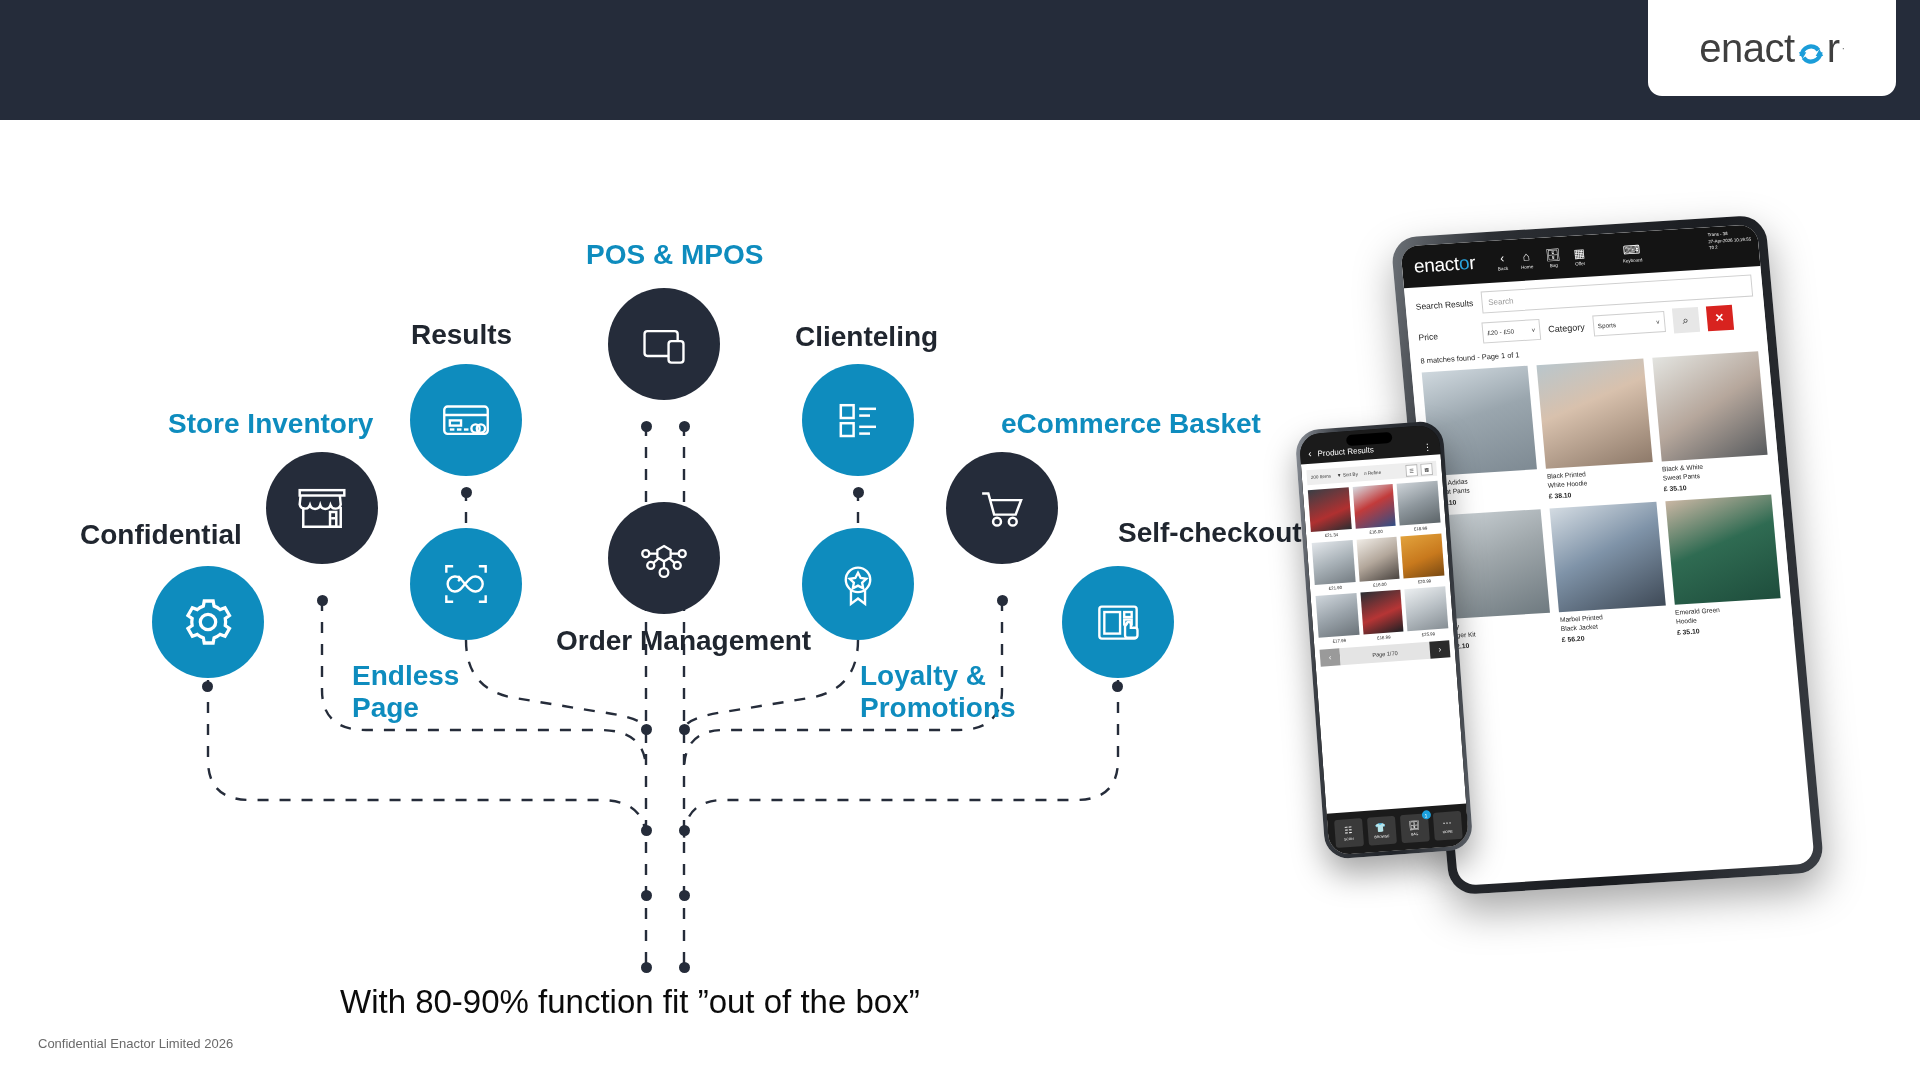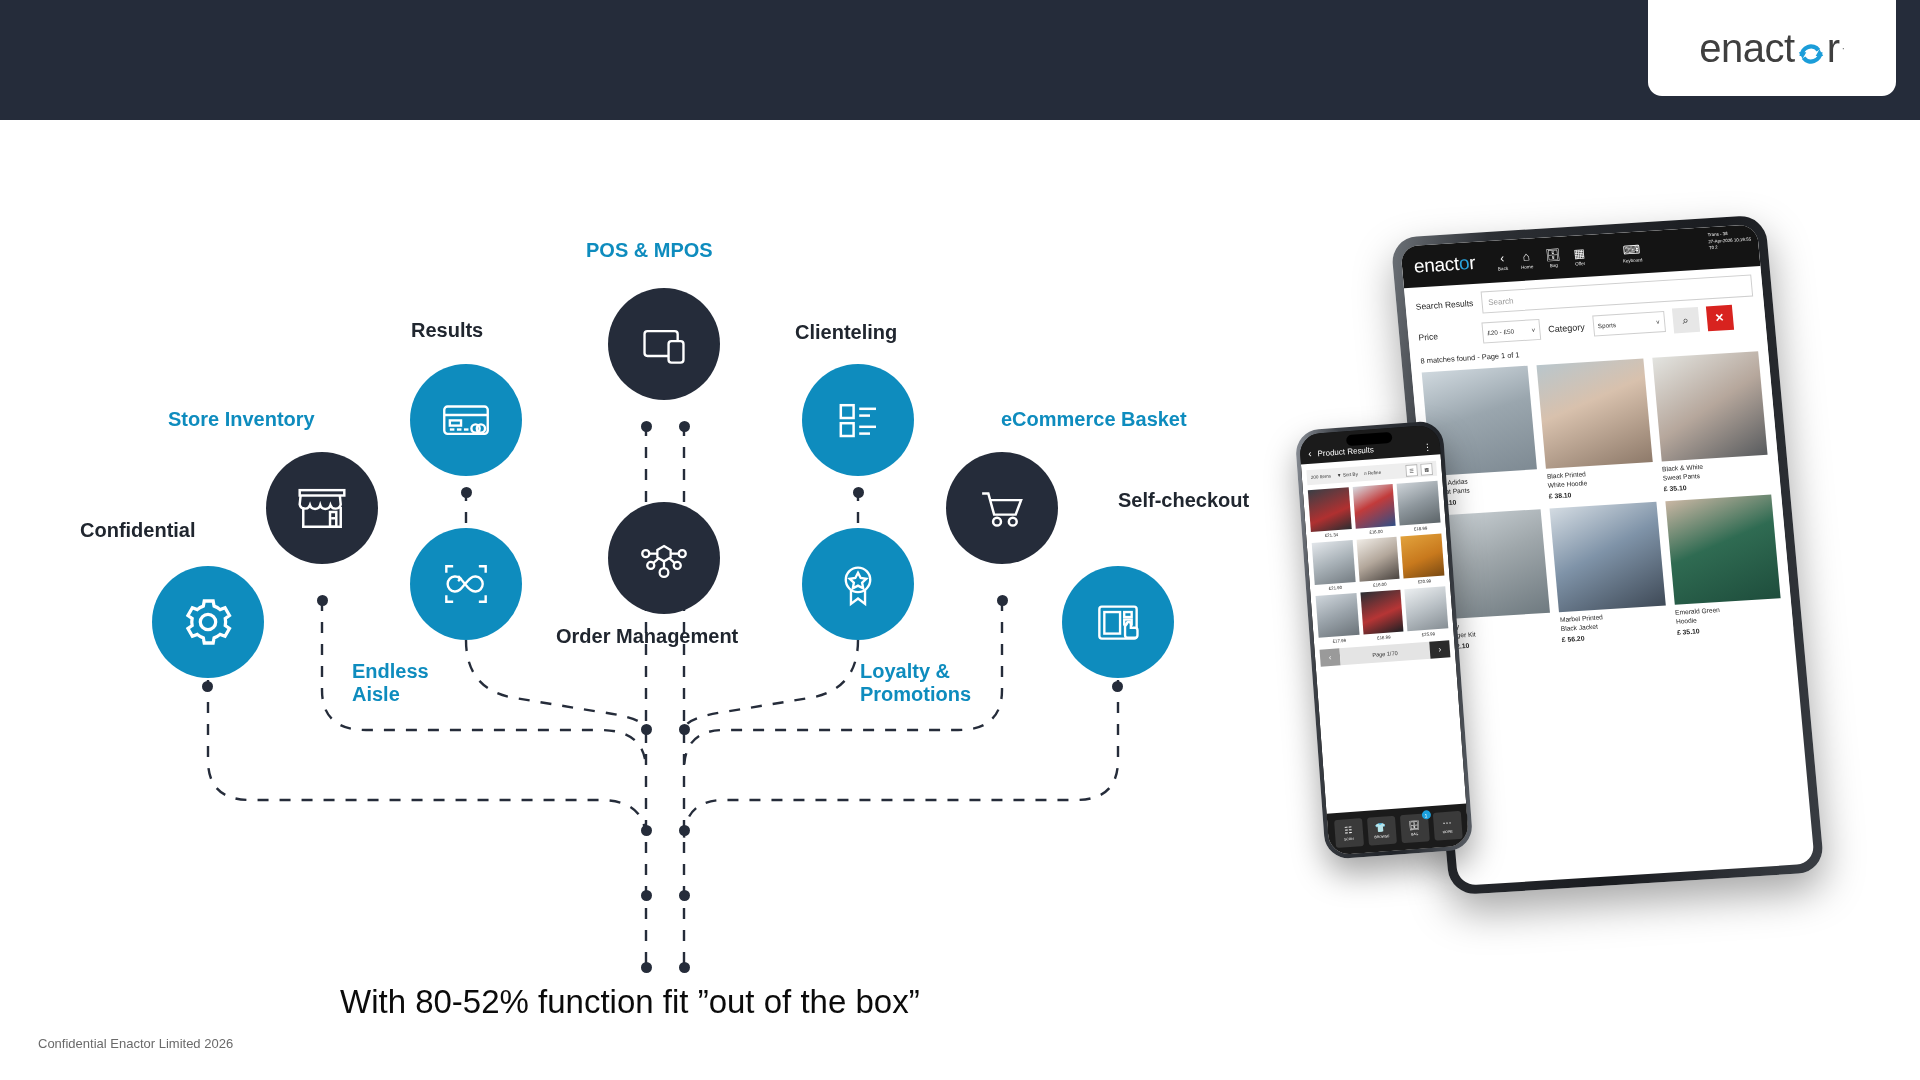--- a/index.html
+++ b/index.html
@@ -37,21 +37,21 @@
   
   .node{
     position:absolute;border-radius:50%;
     display:flex;align-items:center;justify-content:center;
   }
   .node.blue{background:#0e8cbe;}
   .node.dark{background:#252c3a;}
   .node svg{display:block;}
 
   .nlabel{
-    position:absolute;font-size:20px;font-weight:700;white-space:nowrap;
+    position:absolute;font-size:28px;font-weight:700;white-space:nowrap;
     line-height:1.05;
   }
   .nlabel.dark{color:#20262f;}
   .nlabel.blue{color:#0e8cbe;}
 
   .dot{position:absolute;width:11px;height:11px;border-radius:50%;background:#252c3a;}
 
   svg.links{position:absolute;left:0;top:0;width:1920px;height:1080px;overflow:visible;pointer-events:none;}
   svg.links path,svg.links line{
     fill:none;stroke:#252c3a;stroke-width:2.4;
@@ -262,21 +262,21 @@
           <path d="M23.5 8.6 V5.4 H20.2"></path>
         <path d="M4.5 19.4 V22.6 H7.8"></path>
           <path d="M23.5 19.4 V22.6 H20.2"></path>
         <path d="M11 11.2 a3.6 3.6 0 1 0 0 5.6 c1.6 -1.3 3.4 -4.3 5.2 -5.6 a3.6 3.6 0 1 1 0 5.6 c-1.8 -1.3 -3.6 -4.3 -5.2 -5.6z"></path>
         <polyline points="10.2,10.2 11.4,11.4 10.2,12.6"></polyline>
       </svg>
     </span>
   </div>
   <div class="nlabel blue" style="left:352px;top:660px;line-height:1.15;">
     <div>Endless</div>
-    <div>Aisle</div>
+    <div>Page</div>
   </div>
 
   <div class="nlabel blue" style="left:586px;top:240px;">POS &amp; MPOS</div>
   <div class="node dark" style="left:608px;top:288px;width:112px;height:112px;">
     <span>
       <svg width="58" height="58" viewBox="0 0 28 28" fill="none" stroke="#fff" stroke-width="1.15">
         <rect x="4.6" y="7.8" width="16" height="12" rx="1.4"></rect>
         <rect x="16.2" y="12.6" width="7.2" height="10.4" rx="1.4" fill="#252c3a"></rect>
       </svg>
     </span>
@@ -333,35 +333,35 @@
   <div class="node dark" style="left:946px;top:452px;width:112px;height:112px;">
     <span>
       <svg width="58" height="58" viewBox="0 0 28 28" fill="none" stroke="#fff" stroke-width="1.2">
         <polyline points="4.4,7 7.4,7 10.2,17.2 20.6,17.2 23.2,10.2 8.2,10.2"></polyline>
         <circle cx="11.6" cy="20.6" r="1.9"></circle>
         <circle cx="19.2" cy="20.6" r="1.9"></circle>
       </svg>
     </span>
   </div>
 
-  <div class="nlabel dark" style="left:1118px;top:490px;">Self-checkout</div>
+  <div class="nlabel dark" style="left:1118px;top:518px;">Self-checkout</div>
   <div class="node blue" style="left:1062px;top:566px;width:112px;height:112px;">
     <span>
       <svg width="58" height="58" viewBox="0 0 28 28" fill="none" stroke="#fff" stroke-width="1.15">
         <rect x="5" y="6.6" width="18" height="15.4" rx="1.2"></rect>
         <rect x="7.4" y="9.2" width="7.6" height="10.4"></rect>
         <rect x="17" y="9.2" width="3.6" height="2.4"></rect>
         <rect x="17" y="12.8" width="3.6" height="2.4"></rect>
         <path d="M17.4 16 l0 4.4 a1.2 1.2 0 0 0 1.2 1.2 h3.6 a1.2 1.2 0 0 0 1.2 -1.2 v-2.4 a1.2 1.2 0 0 0 -1.2 -1.2 h-2 l0 -1.8 a1 1 0 0 0 -2 0 z" fill="#0e8cbe"></path>
       </svg>
     </span>
   </div>
 
   <div class="bottom-copy">
-    <div>With 80-52% function fit ”out of the box”</div>
+    <div>With 80-90% function fit ”out of the box”</div>
   </div>
   <div class="footer-note">Confidential Enactor Limited 2026</div>
 
   <div class="devices">
 
     <div class="tablet">
       <div class="tablet-inner">
 
         <div class="tab-topbar">
           <div class="tab-logo">

